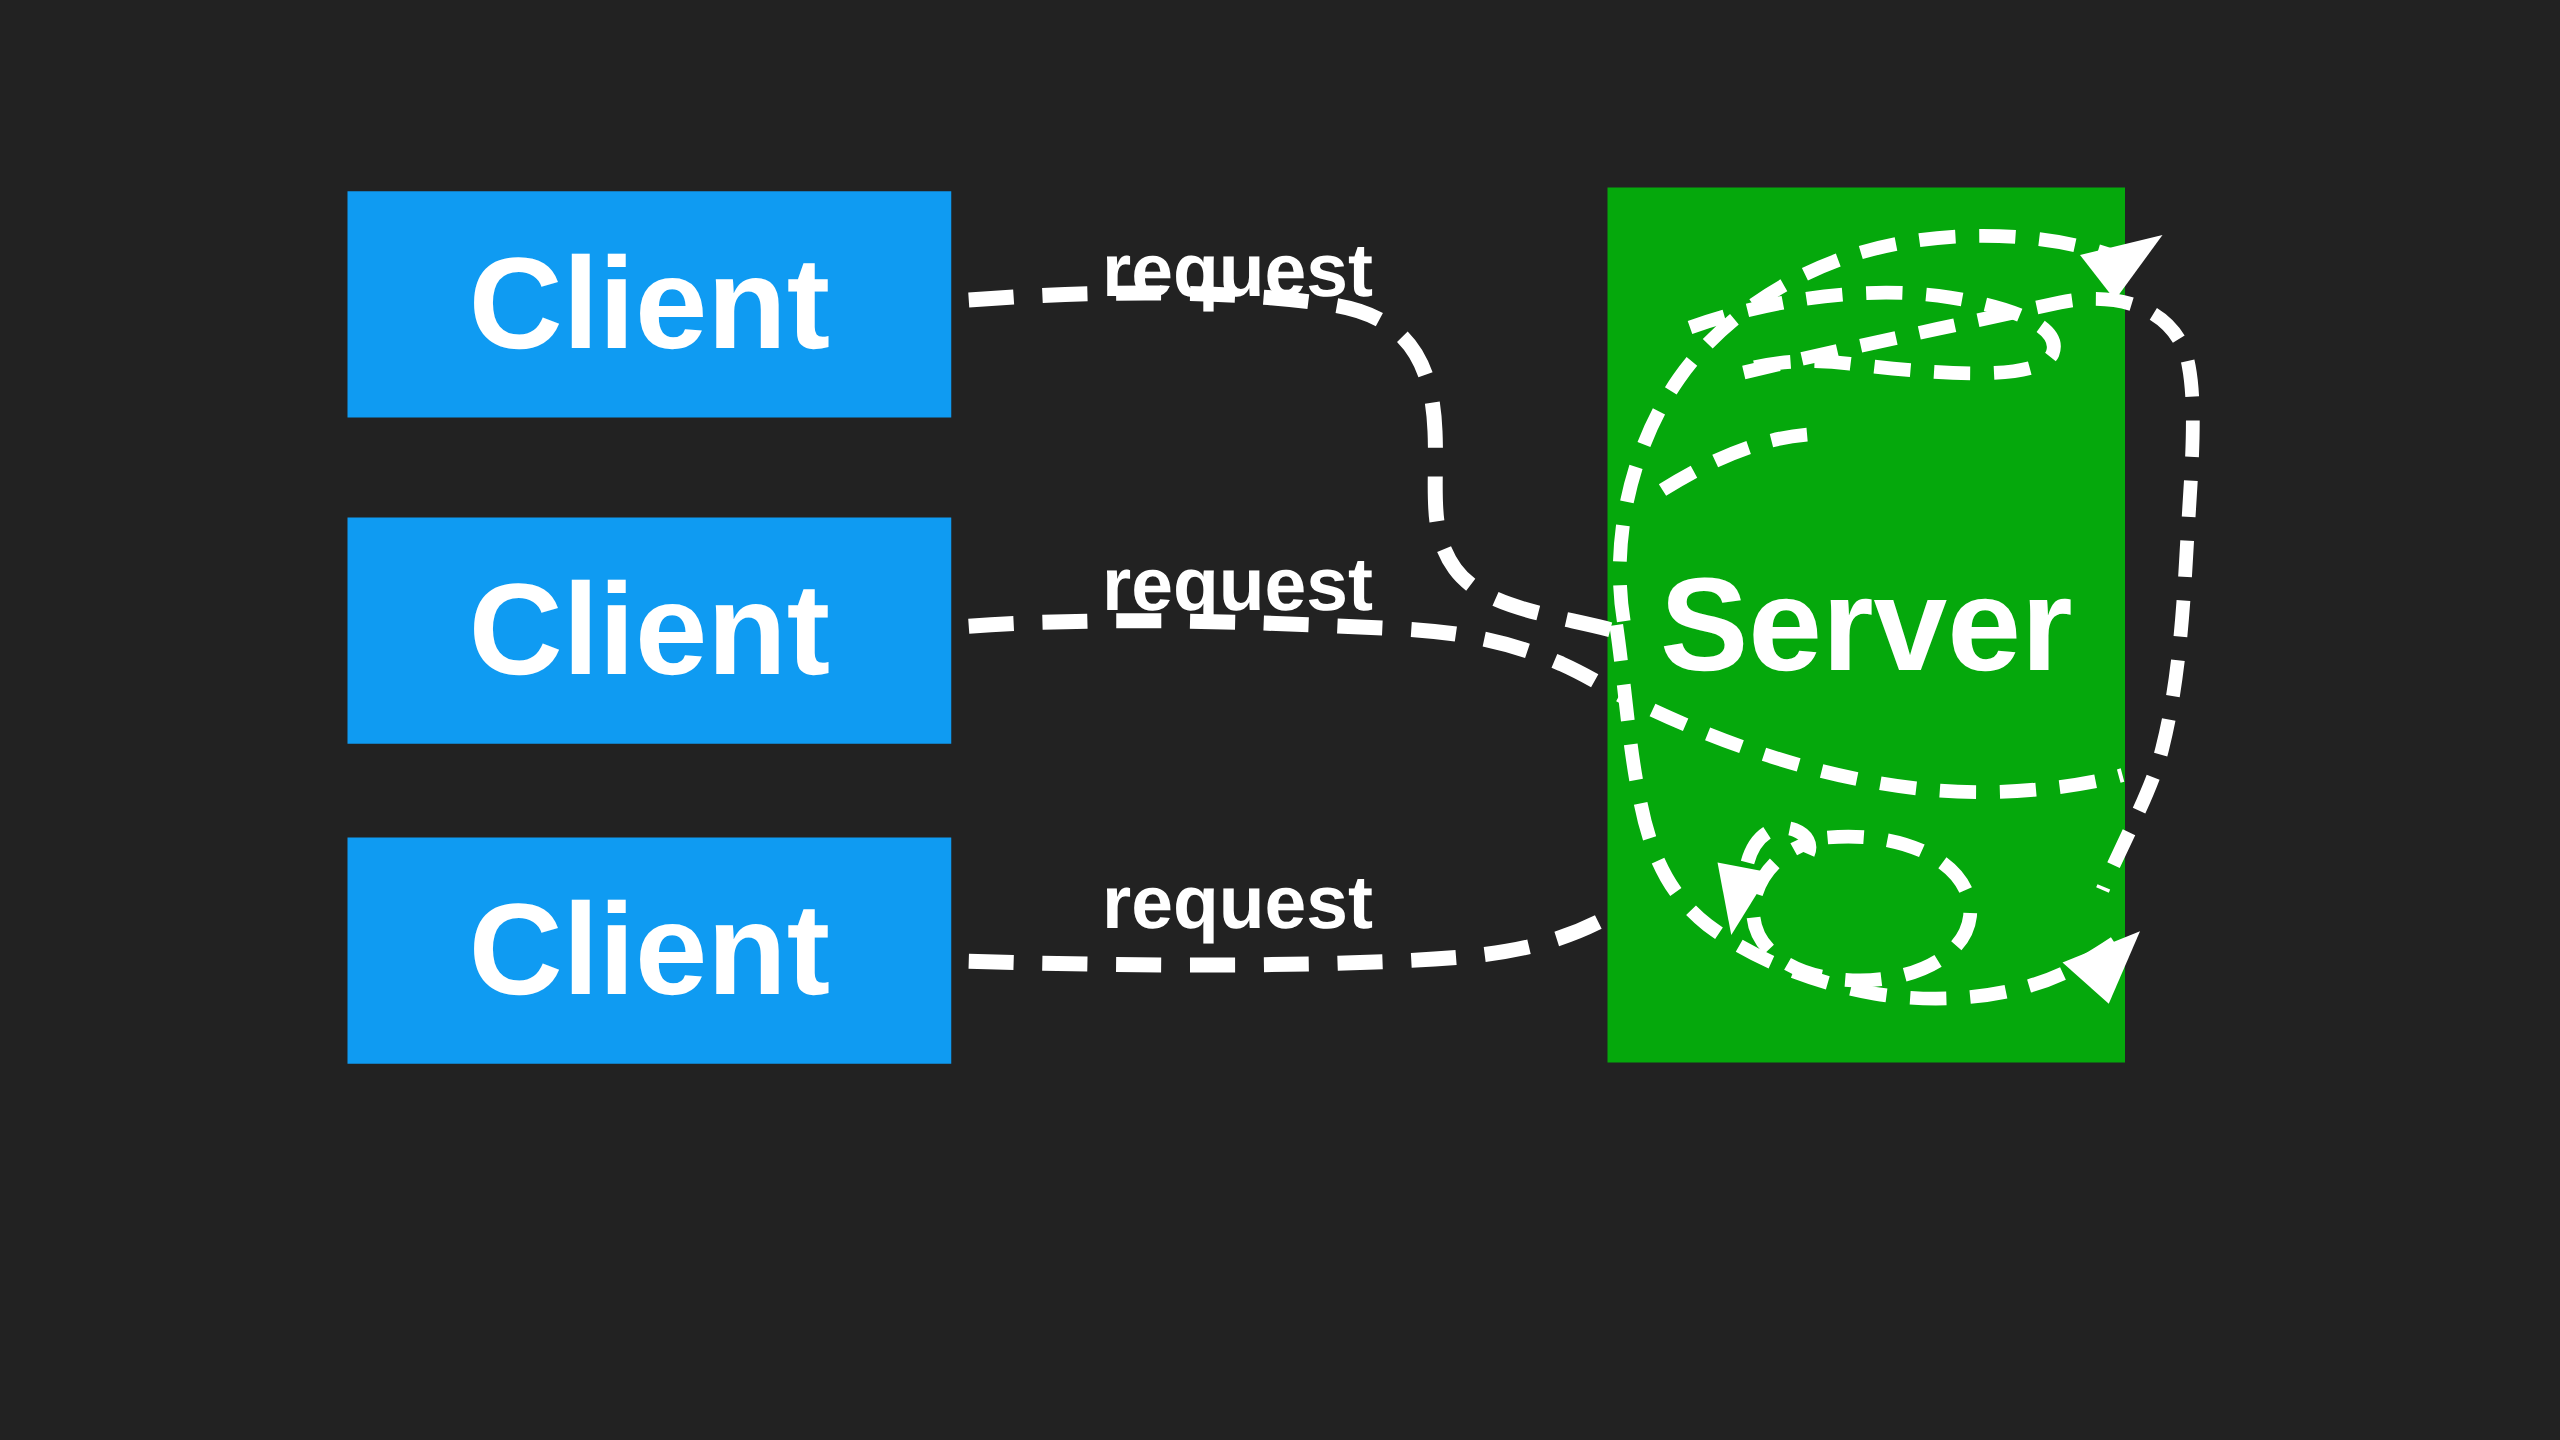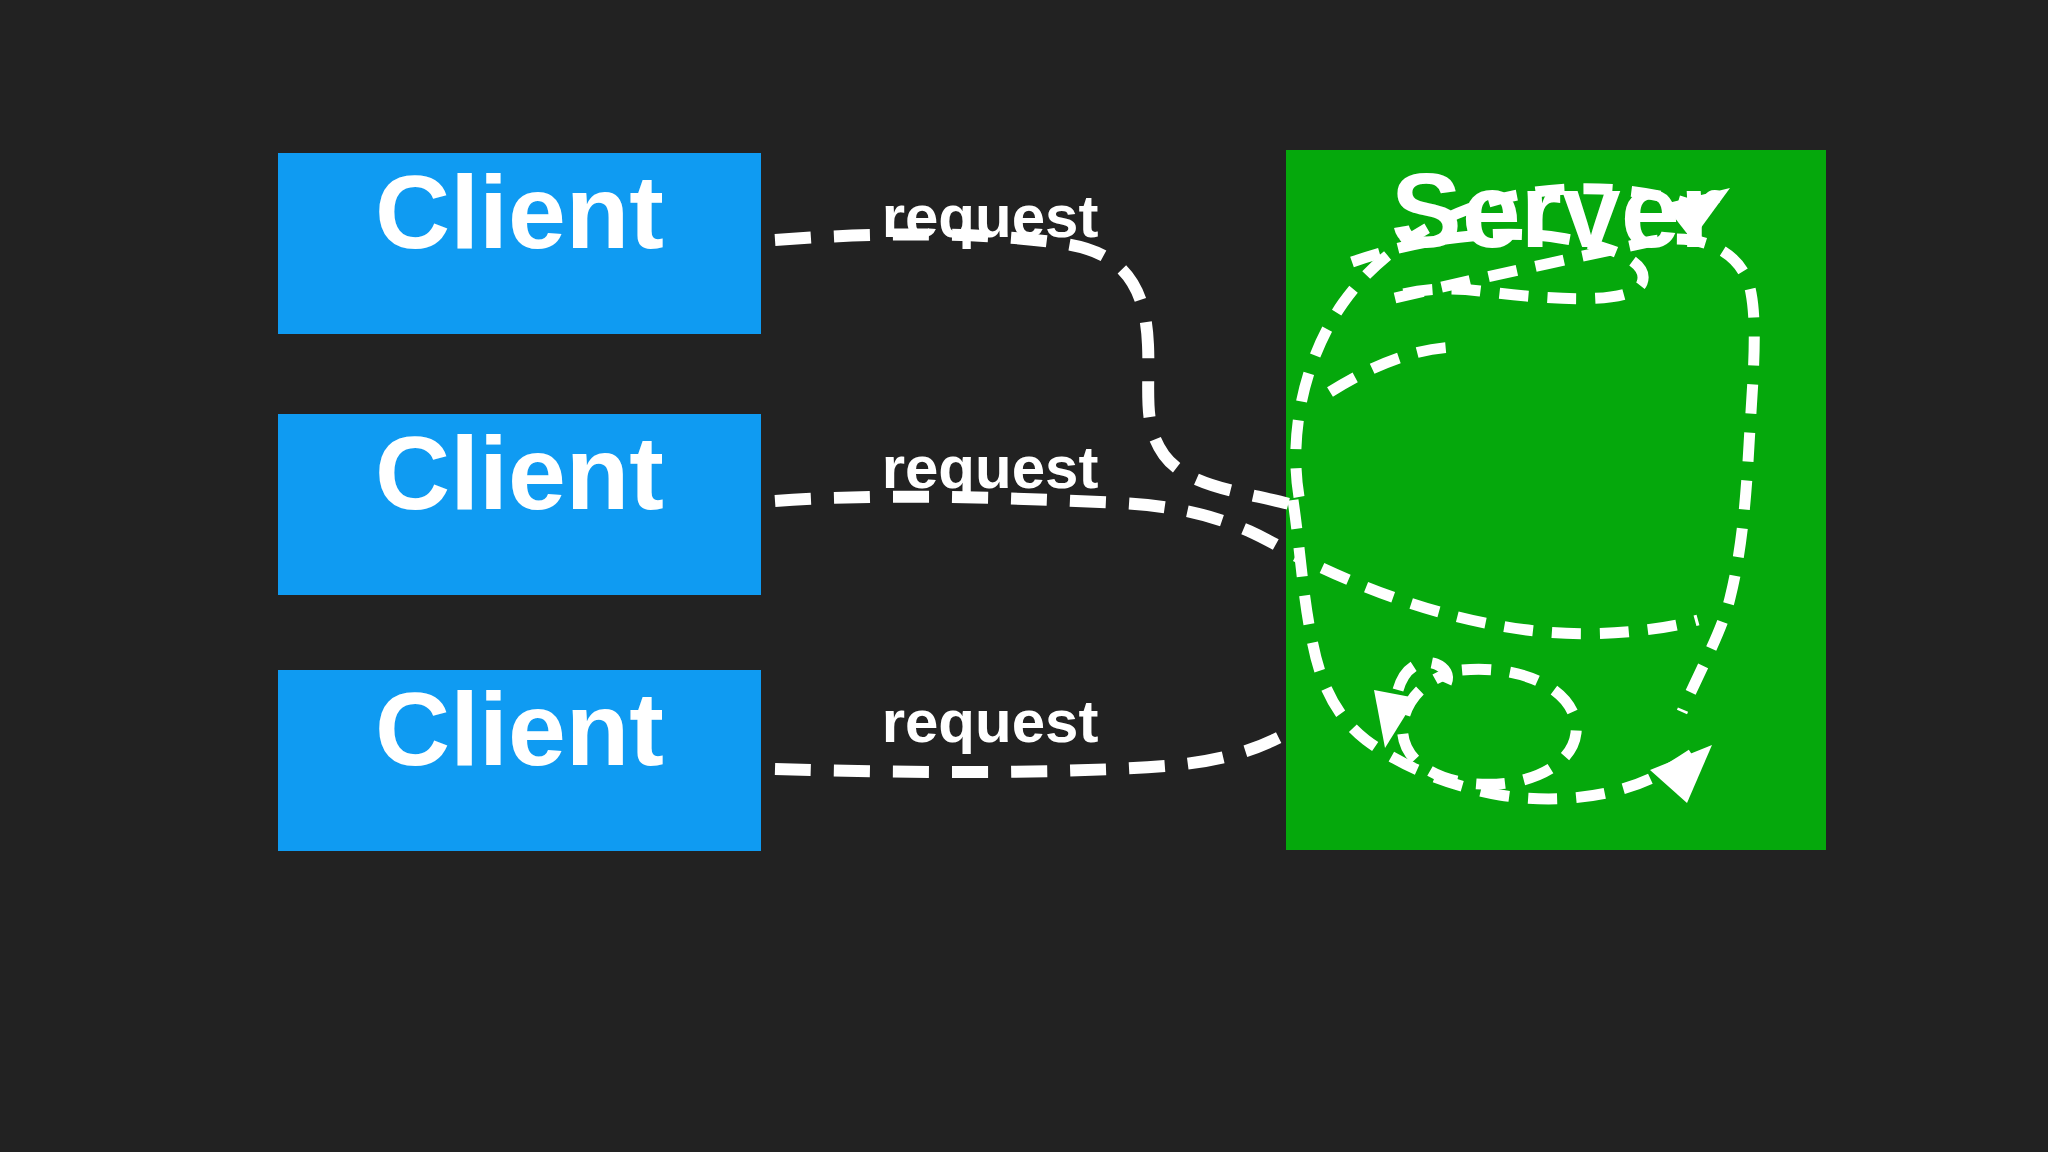--- a/index.html
+++ b/index.html
@@ -18,39 +18,39 @@
   .stage {
     position: relative;
     width: 2048px;
     height: 1152px;
     background: var(--background);
     overflow: hidden;
   }
   .box {
     position: absolute;
     display: flex;
-    align-items: flex-start;
+    align-items: center;
     justify-content: center;
     color: var(--text);
     font-weight: bold;
   }
   .client {
     left: 278px;
     width: 483px;
     height: 181px;
     background: var(--client-fill);
     font-size: 104px;
   }
   .client-1 { top: 153px; }
   .client-2 { top: 414px; }
   .client-3 { top: 670px; }
   .server {
     left: 1286px;
     top: 150px;
-    width: 540px;
+    width: 414px;
     height: 700px;
     background: var(--server-fill);
     font-size: 106px;
   }
   .server-label {
     position: relative;
     z-index: 4; 
   }
   .request-label {
     position: absolute;

